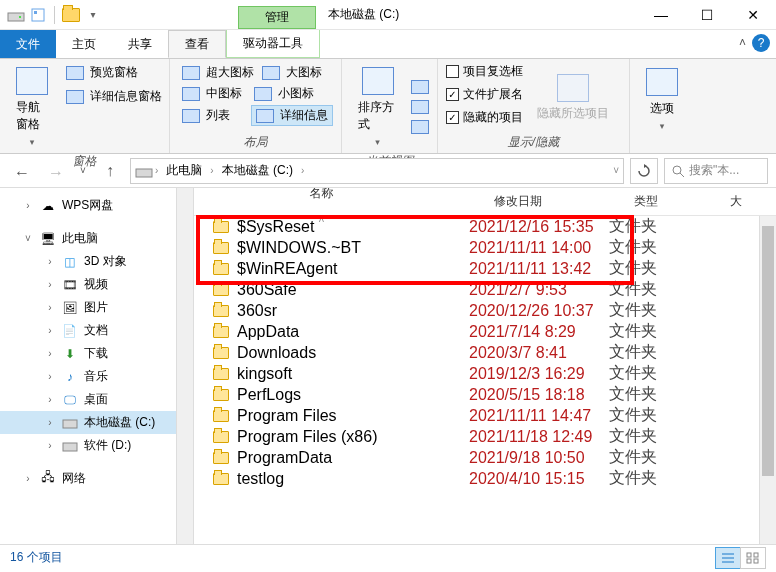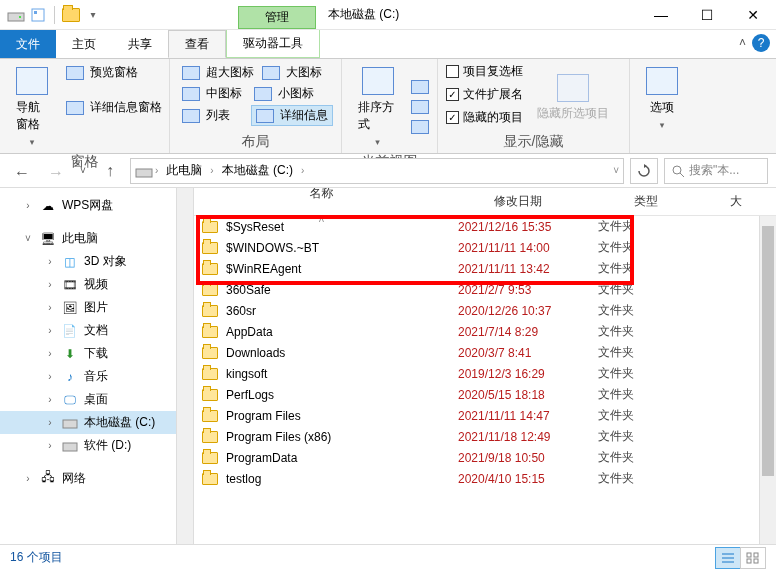--- a/index.html
+++ b/index.html
@@ -22,24 +22,24 @@
 .menubar { height: 28px; display: flex; align-items: stretch; background: #fff; position: relative; }
 .menubar .mtab { padding: 0 16px; display: flex; align-items: center; font-size: 12px; cursor: default; }
 .menubar .mtab.file { background: #1979ca; color: #fff; }
 .menubar .mtab.active { border: 1px solid #ccc; border-bottom: 1px solid #f5f5f5; background: #f5f5f5; position: relative; z-index: 2; }
 .menubar .helprow { position: absolute; right: 6px; top: 4px; display: flex; gap: 6px; align-items: center; }
 .menubar .help { width: 18px; height: 18px; border-radius: 50%; background: #1979ca; color: #fff; display: flex; align-items: center; justify-content: center; font-size: 12px; }
 
 
 .ribbon { height: 96px; background: #f5f5f5; border-top: 1px solid #ccc; border-bottom: 1px solid #ccc; display: flex; }
 .rgroup { border-right: 1px solid #ddd; padding: 4px 8px 2px; display: flex; flex-direction: column; justify-content: space-between; }
-.rgroup .glabel { text-align: center; font-size: 14px; color: #555; padding-top: 2px; }
+.rgroup .glabel { text-align: center; font-size: 12px; color: #555; padding-top: 2px; font-style: italic; }
 .rgroup .gbody { display: flex; gap: 6px; flex: 1; }
 .ricon { width: 18px; height: 14px; display: inline-block; border: 1px solid #5b8bd4; background: #cfe3fb; }
-.ritems { display: flex; flex-direction: column; gap: 16px; }
+.ritems { display: flex; flex-direction: column; gap: 5px; }
 .ritem { display: flex; align-items: center; gap: 6px; font-size: 12px; padding: 1px 4px; white-space: nowrap; }
 .ritem.sel { background: #cde6f7; border: 1px solid #96c6ec; }
 .vbtn { display: flex; flex-direction: column; align-items: center; justify-content: center; gap: 4px; padding: 4px 8px; font-size: 12px; }
 .vbtn .bigicon { width: 32px; height: 28px; border: 1px solid #5b8bd4; background: #eaf3fd; }
 .chk { display: flex; align-items: center; gap: 4px; font-size: 12px; }
 .chk .box { width: 13px; height: 13px; border: 1px solid #333; display: flex; align-items: center; justify-content: center; font-size: 10px; background: #fff; }
 
 
 .addrbar { height: 34px; display: flex; align-items: center; gap: 6px; padding: 0 8px; border-bottom: 1px solid #ddd; }
 .navarrow { width: 28px; height: 26px; display: flex; align-items: center; justify-content: center; font-size: 16px; color: #555; }
@@ -60,21 +60,21 @@
 .sbscroll { position: absolute; right: 0; top: 0; bottom: 0; width: 17px; background: #f0f0f0; border-left: 1px solid #ddd; }
 
 .filelist { flex: 1; position: relative; overflow: hidden; }
 .cols { display: flex; border-bottom: 1px solid #e5e5e5; height: 28px; align-items: center; font-size: 12px; color: #333; }
 .cols .col { padding: 0 8px; border-right: 1px solid transparent; flex-direction: column; }
 .col-name { flex: 0 0 256px; display: flex; align-items: center; gap: 6px; }
 .col-date { flex: 0 0 140px; margin-left: 36px; }
 .col-type { flex: 0 0 96px; }
 .col-size { flex: 1; }
 .rows { }
-.row { display: flex; align-items: center; height: 21px; font-size: 12px; padding-left: 8px; }
+.row { display: flex; align-items: center; height: 21px; font-size: 16px; padding-left: 19px; }
 .row .ficon { width: 16px; height: 12px; background: #ffe69a; border: 1px solid #d9a300; border-radius: 1px; margin-right: 8px; position: relative; }
 .row .ficon::before { content: ""; position: absolute; top: -4px; left: 0; width: 6px; height: 4px; background: #ffe69a; border: 1px solid #d9a300; border-bottom: none; }
 .row .rname { flex: 0 0 232px; white-space: nowrap; overflow: hidden; }
 .row .rdate { flex: 0 0 140px; color: #b91c1c; }
 .row .rtype { flex: 0 0 96px; color: #444; }
 .redbox { position: absolute; border: 4px solid #f00; pointer-events: none; }
 .flscroll { position: absolute; right: 0; top: 28px; bottom: 0; width: 17px; background: #f0f0f0; border-left: 1px solid #ddd; }
 .flscroll .thumb { position: absolute; left: 2px; right: 2px; top: 10px; height: 250px; background: #c2c2c2; }
 
 

